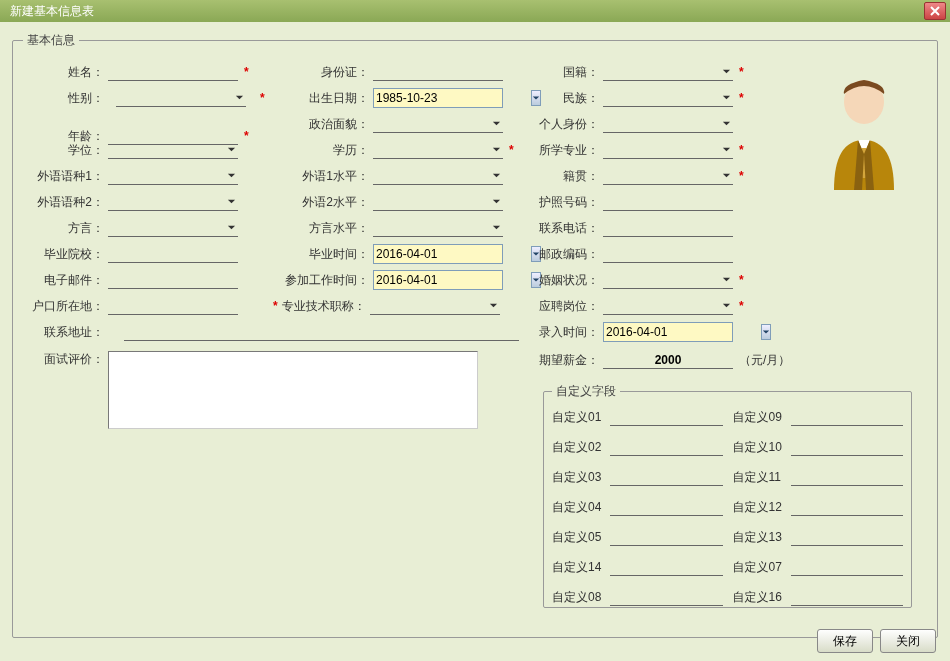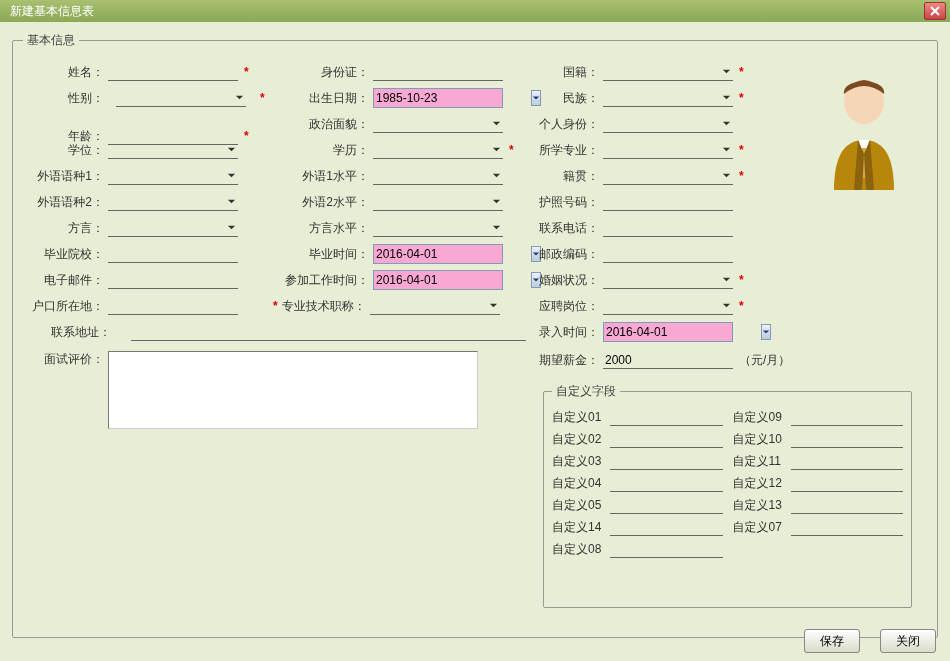--- a/index.html
+++ b/index.html
@@ -12,35 +12,35 @@
   legend { padding: 0 4px; font-size: 12px; color: #444; }
   .form-grid { position: relative; height: 570px; }
   .row { position: absolute; display: flex; align-items: center; height: 22px; }
   .lbl { width: 85px; text-align: right; padding-right: 4px; color: #333; }
   .lbl2 { width: 100px; text-align: right; padding-right: 4px; color: #333; }
   .lbl3 { width: 75px; text-align: right; padding-right: 4px; color: #333; white-space: nowrap; }
   .underline-input { border: none; border-bottom: 1px solid #666; background: transparent; height: 18px; font-size: 12px; outline: none; padding: 0 2px; }
   .dd { width: 130px; position: relative; }
   .dd .caret { position: absolute; right: 2px; top: 2px; pointer-events: none; }
   .caret-svg { width: 9px; height: 9px; }
-  .date-wrap { width: 130px; background: #f9a8d4; border: 1px solid #7f9db9; height: 20px; display: flex; align-items: center; padding: 0 2px; }
+  .date-wrap { width: 130px; background: #fef9c3; border: 1px solid #7f9db9; height: 20px; display: flex; align-items: center; padding: 0 2px; }
   .date-wrap input { border: none; background: transparent; flex: 1; font-size: 12px; outline: none; }
   .date-btn { width: 16px; height: 16px; background: linear-gradient(to bottom,#eef 0%,#bcd 100%); border: 1px solid #7f9db9; display: flex; align-items: center; justify-content: center; cursor: pointer; }
   .ast { color: #d00; padding-left: 6px; font-weight: bold; }
   textarea.underline-input { resize: none; border: 1px inset #ccc; background: #fff; height: 78px; width: 370px; overflow-y: scroll; }
   .avatar { position: absolute; right: 8px; top: 8px; width: 110px; height: 130px; background: #e8eed5; display:flex; align-items:center; justify-content:center; }
   .salary-unit { padding-left: 6px; color:#333; }
   .custom-fields { position: absolute; left: 520px; top: 326px; width: 369px; border: 1px solid #999; border-radius: 2px; padding: 8px 8px 10px 8px; height: 225px; }
-  .custom-grid { display: grid; grid-template-columns: 1fr 1fr; gap: 4px 10px; }
+  .custom-grid { display: grid; grid-template-columns: 1fr 1fr; gap: 12px 10px; }
   .custom-item { display: flex; align-items: center; }
   .custom-item .clabel { width: 58px; text-align: left; padding-right:2px; }
   .custom-item input { flex:1; }
-  .button-bar { position: absolute; bottom: 8px; right: 14px; display:flex; gap:20px; }
+  .button-bar { position: absolute; bottom: 8px; right: 14px; display:flex; gap:7px; }
   .btn { min-width: 56px; height: 24px; background: linear-gradient(to bottom,#fefefe,#d8dcc8); border:1px solid #888; border-radius:3px; font-size:12px; cursor:pointer; }
-  .salary-val { width: 90px; text-align: left; }
+  .salary-val { width: 90px; text-align: center; font-weight: bold; }
 </style>
 </head>
 <body>
 
 <div class="titlebar">
   <span class="title">新建基本信息表</span>
   <div class="close-btn">
     <svg width="10" height="10" viewBox="0 0 10 10">
         <path d="M1 1 L9 9 M9 1 L1 9" stroke="#fff" stroke-width="2"></path>
       </svg>
@@ -255,21 +255,21 @@
               </svg></span></div>
       </div>
       <div class="row" style="left:505px;top:238px;">
         <span class="lbl3">应聘岗位：</span>
         <div class="dd"><input class="underline-input" style="width: 130px;" value=""><span class="caret"><svg class="caret-svg" viewBox="0 0 10 10">
                 <path d="M1 3 L5 7 L9 3 Z" fill="#333"></path>
               </svg></span></div>
         <span class="ast">*</span>
       </div>
 
-      <div class="row" style="left:7px;top:264px;gap:16px;">
+      <div class="row" style="left:0;top:264px;gap:16px;">
         <span class="lbl">联系地址：</span>
         <input class="underline-input" style="width: 395px;" value="">
       </div>
       <div class="row" style="left:505px;top:264px;">
         <span class="lbl3">录入时间：</span>
         <div class="date-wrap">
           <input value="2016-04-01" style="">
           <div class="date-btn">
               <svg width="8" height="8" viewBox="0 0 10 10">
                 <path d="M1 3 L5 7 L9 3 Z" fill="#246"></path>
@@ -336,20 +336,24 @@
               <input class="underline-input" style="width: 100px;">
             </div>
             <div class="custom-item">
               <span class="clabel">自定义07</span>
               <input class="underline-input" style="width: 100px;">
             </div>
             <div class="custom-item">
               <span class="clabel">自定义08</span>
               <input class="underline-input" style="width: 100px;">
             </div>
+            <div class="custom-item">
+              <span class="clabel">自定义16</span>
+              <input class="underline-input" style="width: 100px;">
+            </div>
           </div>
       </fieldset>
 
     </div>
   </fieldset>
 </div>
 
 <div class="button-bar">
   <button class="btn">保存</button>
   <button class="btn">关闭</button>

